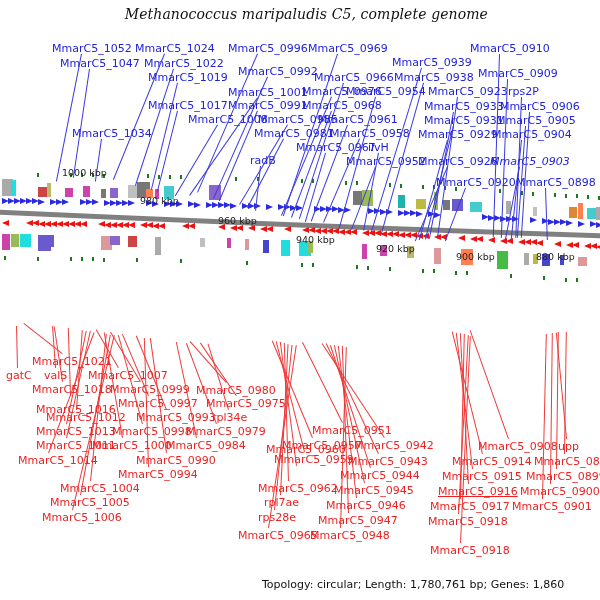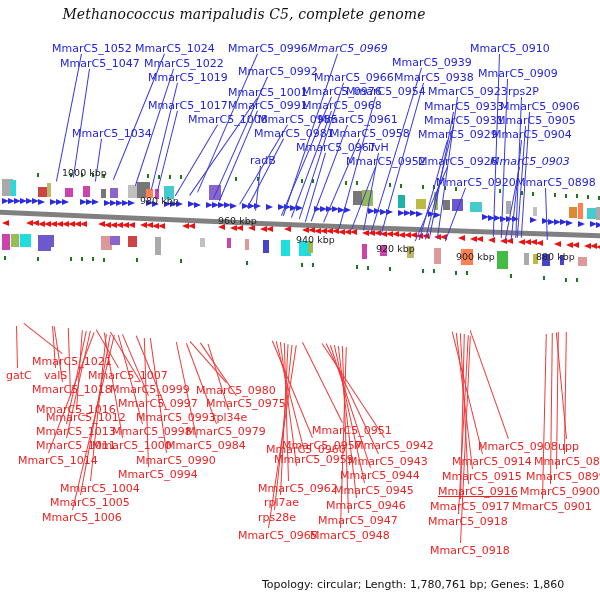--- a/index.html
+++ b/index.html
@@ -5,21 +5,21 @@
   html,body{margin:0;padding:0;}
   body{
     width:600px;height:600px;background:#ffffff;overflow:hidden;position:relative;
     font-family:"DejaVu Sans","Liberation Sans",sans-serif;
     -webkit-font-smoothing:antialiased;
   }
   #stage{position:absolute;left:0;top:0;width:600px;height:600px;}
 
   
   .title{
-    position:absolute;left:0;top:6px;width:488px;text-align:center;
+    position:absolute;left:0;top:6px;width:488px;text-align:right;
     font-family:"DejaVu Serif","Liberation Serif",serif;
     font-style:italic;font-size:14px;color:#111;letter-spacing:.1px;
   }
 
   
   .lbl{
     position:absolute;white-space:nowrap;font-size:11px;line-height:11px;
   }
   .lbl.up{color:#2222dd;}
   .lbl.dn{color:#ee2222;}
@@ -344,21 +344,21 @@
       <div class="lead" style="left: 376.195px; top: 167px; width: 67.4863px; transform: rotate(111.009deg);"></div>
       <div class="lead" style="left: 448.195px; top: 167px; width: 80.7002px; transform: rotate(113.512deg);"></div>
       <div class="lead" style="left: 520.195px; top: 167px; width: 74.3673px; transform: rotate(101.004deg);"></div>
       <div class="lead" style="left: 466.195px; top: 188px; width: 56.7172px; transform: rotate(110.859deg);"></div>
       <div class="lead" style="left: 546.195px; top: 188px; width: 52.0313px; transform: rotate(88.012deg);"></div>
     </div>
   <div id="labels-up">
       <div class="lbl up" style="left: 52px; top: 43px;">MmarC5_1052</div>
       <div class="lbl up" style="left: 135px; top: 43px;">MmarC5_1024</div>
       <div class="lbl up" style="left: 228px; top: 43px;">MmarC5_0996</div>
-      <div class="lbl up" style="left: 308px; top: 43px; font-style: italic;">MmarC5_0969</div>
+      <div class="lbl up" style="left: 308px; top: 43px;">MmarC5_0969</div>
       <div class="lbl up" style="left: 392px; top: 57px;">MmarC5_0939</div>
       <div class="lbl up" style="left: 470px; top: 43px;">MmarC5_0910</div>
       <div class="lbl up" style="left: 60px; top: 58px;">MmarC5_1047</div>
       <div class="lbl up" style="left: 144px; top: 58px;">MmarC5_1022</div>
       <div class="lbl up" style="left: 238px; top: 66px;">MmarC5_0992</div>
       <div class="lbl up" style="left: 314px; top: 72px;">MmarC5_0966</div>
       <div class="lbl up" style="left: 394px; top: 72px;">MmarC5_0938</div>
       <div class="lbl up" style="left: 478px; top: 68px;">MmarC5_0909</div>
       <div class="lbl up" style="left: 148px; top: 72px;">MmarC5_1019</div>
       <div class="lbl up" style="left: 228px; top: 87px;">MmarC5_1001</div>

